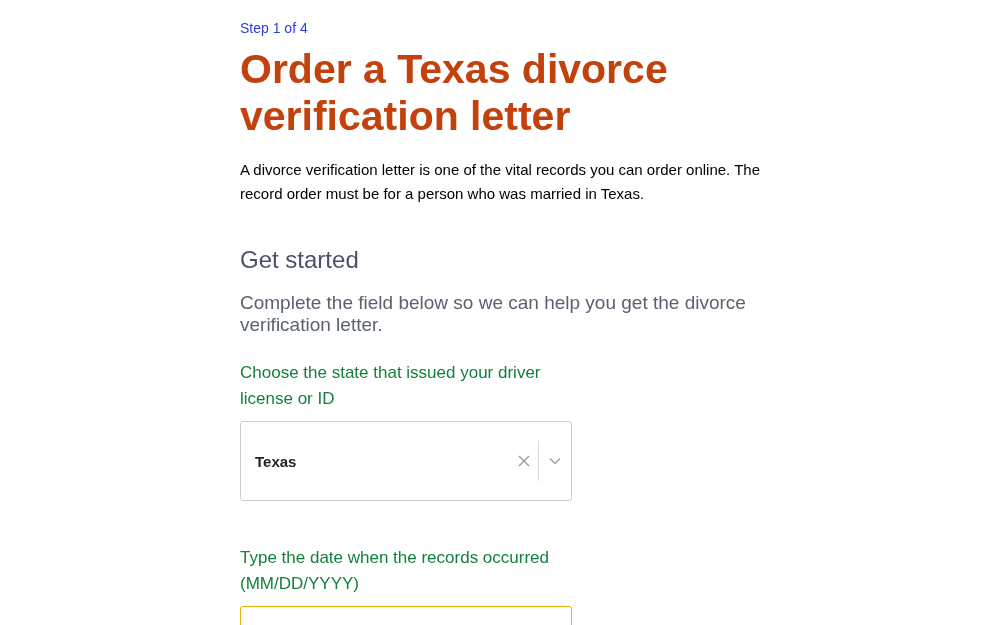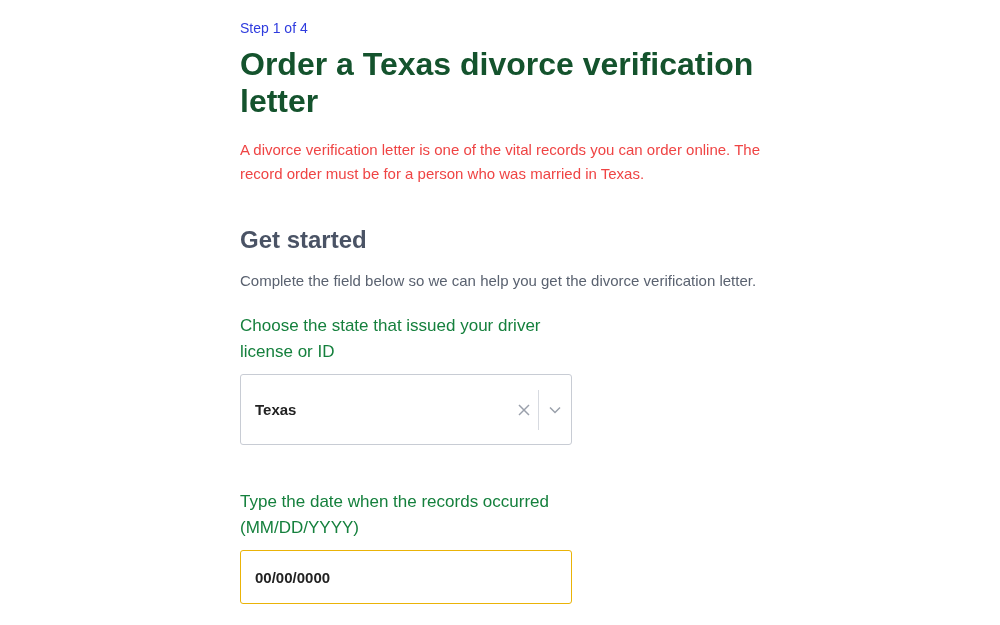--- a/index.html
+++ b/index.html
@@ -13,57 +13,57 @@
       padding: 20px 240px;
       color: #333;
     }
     .step-indicator {
       color: #2e3bde;
       font-weight: 400;
       font-size: 14px;
       margin-bottom: 10px;
     }
     .page-title {
-      color: #14532d;
-      font-size: 32px;
+      color: #c2410c;
+      font-size: 41px;
       font-weight: 700;
       margin-bottom: 18px;
     }
     .page-description {
-      color: #ef4444;
+      color: #000000;
       font-size: 15px;
       line-height: 1.6;
       margin-bottom: 40px;
       max-width: 540px;
     }
     .section-heading {
       color: #4a5365;
       font-size: 24px;
-      font-weight: 700;
+      font-weight: 400;
       margin-bottom: 18px;
     }
     .section-description {
       color: #5a6270;
-      font-size: 15px;
+      font-size: 19px;
       margin-bottom: 24px;
     }
     .field-label {
       color: #15803d;
       font-size: 17px;
       line-height: 1.5;
       margin-bottom: 10px;
       max-width: 340px;
     }
     .select-wrapper {
       display: flex;
       width: 332px;
       border: 1px solid #c8ccd4;
       border-radius: 3px;
       margin-bottom: 44px;
-      height: 71px;
+      height: 80px;
       align-items: center;
       background: #fff;
     }
     .select-value {
       flex: 1;
       padding: 0 14px;
       font-size: 15px;
       font-weight: 700;
       color: #222;
     }

